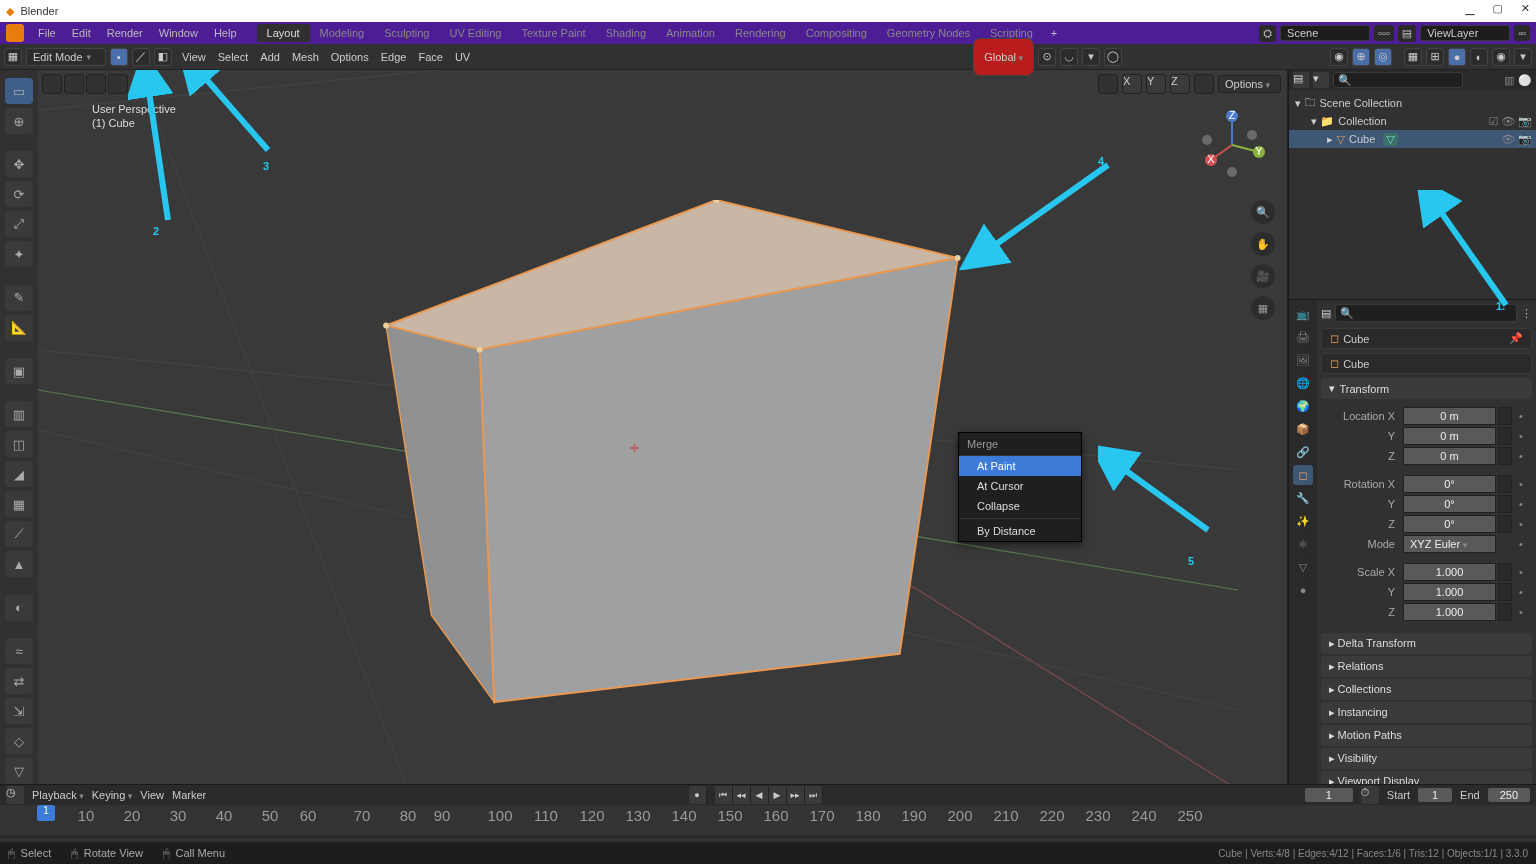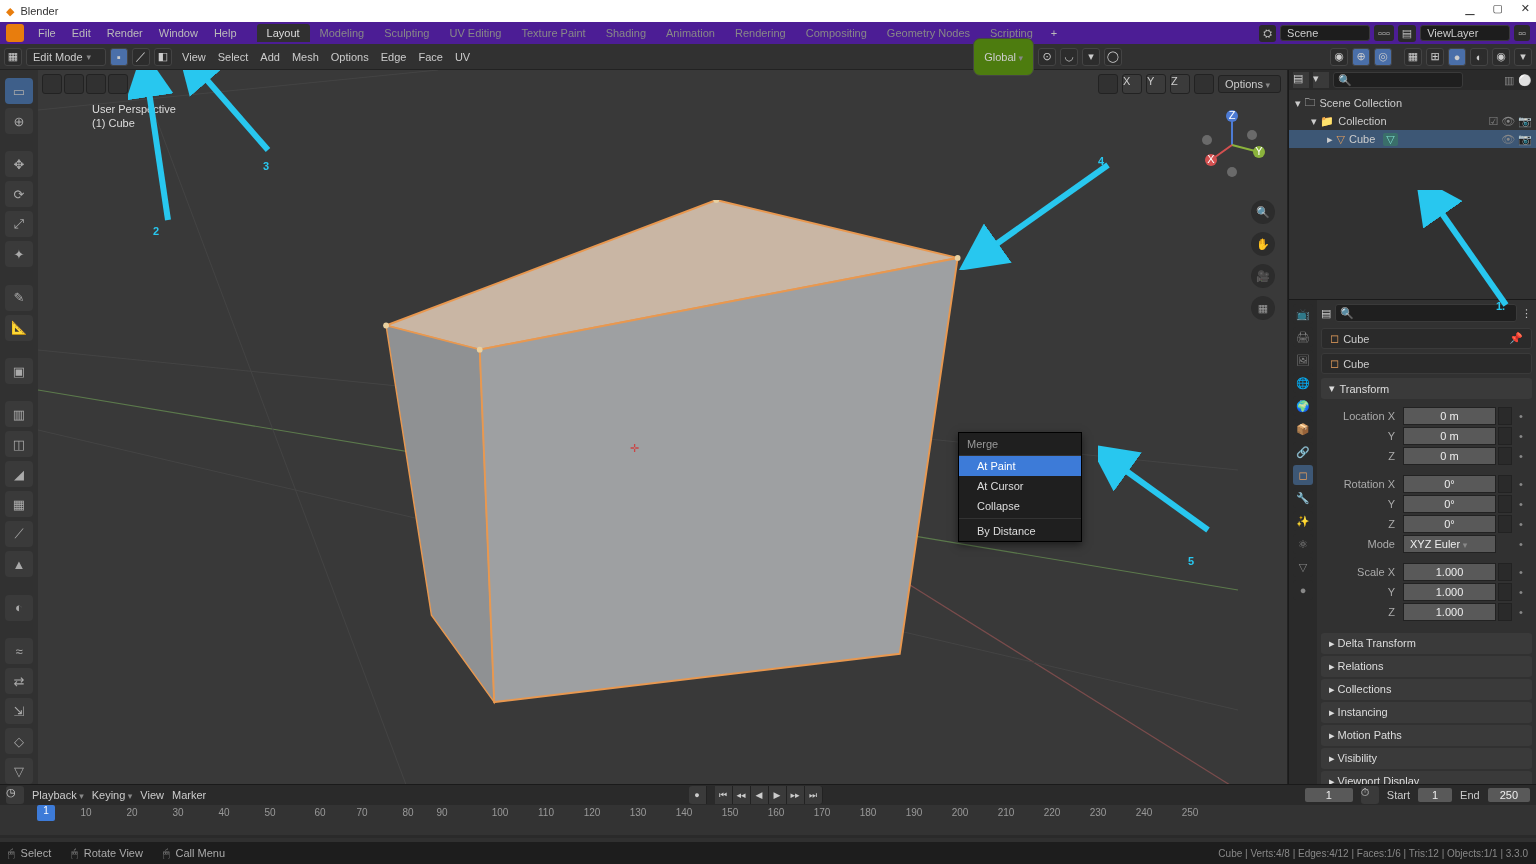--- a/index.html
+++ b/index.html
@@ -21,21 +21,21 @@
 .topbar .right-cluster { margin-left:auto; display:flex; align-items:center; gap:4px; padding-right:6px; }
 .scene-input { background:#1d1d1d; border:1px solid #3a3a3a; color:#ccc; padding:1px 6px; border-radius:3px; width:90px; }
 
 
 .toolbar { height:26px; background:#313131; display:flex; align-items:center; gap:4px; padding:0 4px; border-bottom:1px solid #222; position:relative; z-index:5;}
 .toolbar .mode-select { background:#2c2c2c; border:1px solid #444; color:#ccc; padding:2px 14px 2px 6px; border-radius:3px; display:flex; align-items:center; gap:4px; }
 .toolbar .sq { width:18px; height:18px; background:#2c2c2c; border:1px solid #444; border-radius:3px; display:inline-flex; align-items:center; justify-content:center; cursor:pointer; }
 .toolbar .sq.active{ background:#4a6fa9; }
 .toolbar .menu-item { padding:0 6px; color:#ccc; cursor:pointer; }
 .toolbar .spacer { flex:1; }
-.toolbar .pill { background:#4d7c0f; border:1px solid #444; padding:12px 10px; border-radius:7px; }
+.toolbar .pill { background:#b91c1c; border:1px solid #444; padding:12px 10px; border-radius:7px; }
 
 
 .main { position:absolute; top:70px; bottom:80px; left:0; right:0; display:flex; }
 
 
 .left-tools { width:38px; background:#313131; display:flex; flex-direction:column; align-items:center; padding-top:8px; gap:4px; }
 .left-tools .tbtn { width:28px; height:28px; background:#3a3a3a; border-radius:4px; cursor:pointer; display:flex; align-items:center; justify-content:center; color:#aaa; font-size:13px;}
 .left-tools .tbtn.active { background:#3e5f8a; }
 
 
@@ -92,21 +92,21 @@
 .props .srch-row .srch { flex:1; background:#1f1f1f; border:1px solid #3a3a3a; border-radius:3px; height:18px; color:#777; padding:0 4px;}
 
 
 .timeline { position:absolute; bottom:26px; left:0; right:0; height:54px; background:#2a2a2a; border-top:1px solid #1a1a1a;}
 .timeline .thdr { height:20px; display:flex; align-items:center; gap:8px; padding:0 6px; color:#ccc;}
 .timeline .thdr .sq { width:18px; height:18px; background:#3a3a3a; border-radius:3px;}
 .timeline .thdr .play { margin-left:auto; display:flex; gap:0;}
 .timeline .thdr .play span{ width:18px; height:18px; background:#3a3a3a; display:flex; align-items:center; justify-content:center; cursor:pointer; font-size:9px; border-right:1px solid #222;}
 .timeline .thdr .nbox { background:#595959; padding:1px 12px; border-radius:2px; text-align:center; color:#eee; min-width:48px;}
 .timeline .ruler { height:30px; background:#333; position:relative; display:flex; align-items:flex-start; padding-top:3px;}
-.timeline .ruler .tick { position:absolute; top:2px; color:#999; font-size:10px; transform:translateX(-50%);}
+.timeline .ruler .tick { position:absolute; top:2px; color:#999; font-size:15px; transform:translateX(-50%);}
 .timeline .ruler .cursor { position:absolute; top:0; width:18px; height:16px; background:#3d7bd8; color:#fff; text-align:center; font-size:10px; border-radius:2px; transform:translateX(-50%);}
 
 
 .status { position:absolute; bottom:0; left:0; right:0; height:22px; background:#1d1d1d; display:flex; align-items:center; padding:0 8px; gap:20px; color:#aaa;}
 .status .seg { display:flex; align-items:center; gap:6px;}
 .status .right-info { margin-left:auto; color:#888; font-size:10px;}
 
 .carrot::after{ content:" \25BE"; color:#888; font-size:9px;}
 </style>
 </head>
@@ -497,21 +497,21 @@
     <span>End</span>
     <div class="nbox" style="min-width:34px;">250</div>
   </div>
   <div class="ruler" id="ruler">
     <div class="cursor" style="left:46px;">1</div>
   <span class="tick" style="left: 86px;">10</span>
       <span class="tick" style="left: 132px;">20</span>
       <span class="tick" style="left: 178px;">30</span>
       <span class="tick" style="left: 224px;">40</span>
       <span class="tick" style="left: 270px;">50</span>
-      <span class="tick" style="left: 320px; text-align: center;">60</span>
+      <span class="tick" style="left: 308px; text-align: center;">60</span>
       <span class="tick" style="left: 362px;">70</span>
       <span class="tick" style="left: 408px;">80</span>
       <span class="tick" style="left: 442px;">90</span>
       <span class="tick" style="left: 500px;">100</span>
       <span class="tick" style="left: 546px;">110</span>
       <span class="tick" style="left: 592px;">120</span>
       <span class="tick" style="left: 638px;">130</span>
       <span class="tick" style="left: 684px;">140</span>
       <span class="tick" style="left: 730px;">150</span>
       <span class="tick" style="left: 776px;">160</span>

